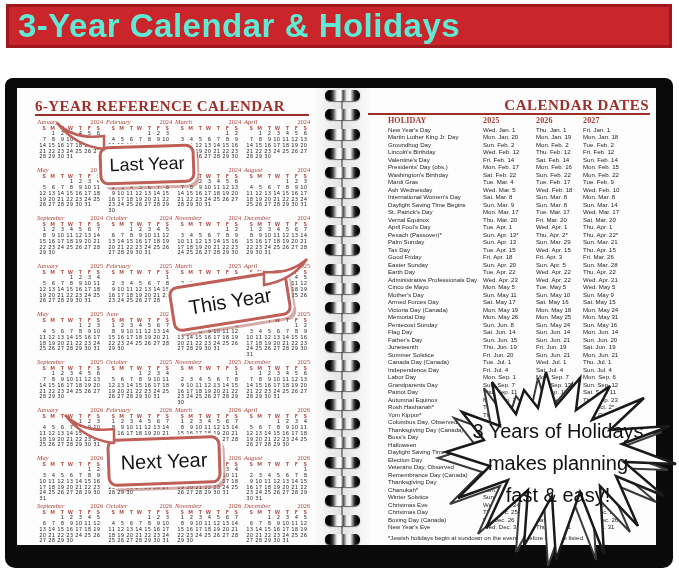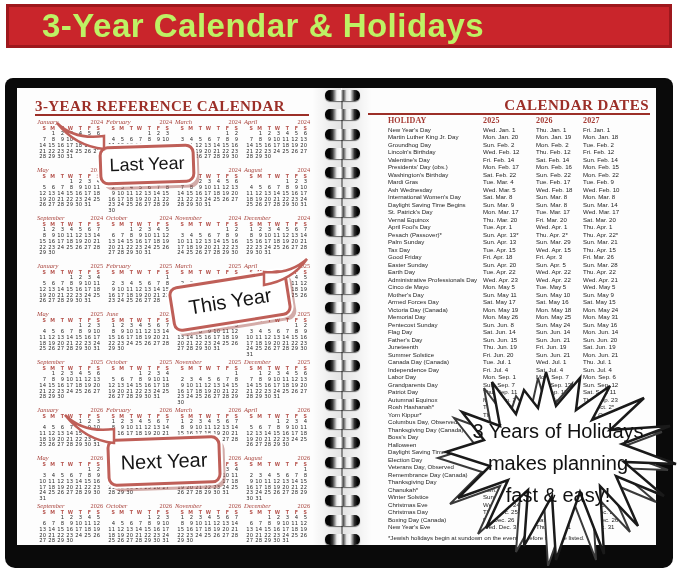--- a/index.html
+++ b/index.html
@@ -2,22 +2,22 @@
 <html><head>
 <meta charset="utf-8">
 <style>
   html,body{margin:0;padding:0;background:#ffffff;}
   #stage{position:relative;width:679px;height:568px;background:#ffffff;overflow:hidden;
          font-family:"Liberation Sans",sans-serif;}
 
   
   #banner{position:absolute;left:6px;top:4px;width:660px;height:38px;background:#c9252b;
           border:3px solid #9e181d;display:flex;align-items:center;z-index:8;}
-  #banner-title{color:#bef264;font-weight:bold;font-size:33px;letter-spacing:.5px;
-                padding-left:9px;font-family:"Liberation Sans",sans-serif;white-space:nowrap;margin-left:24px;}
+  #banner-title{color:#5eead4;font-weight:bold;font-size:33px;letter-spacing:.5px;
+                padding-left:9px;font-family:"Liberation Sans",sans-serif;white-space:nowrap;}
 
   
   #book{position:absolute;left:5px;top:78px;width:668px;height:490px;background:#0a0a0a;
         border-radius:8px 8px 10px 10px;z-index:1;}
   #pages{position:absolute;left:17px;top:88px;width:639px;height:457px;background:#fdfdfd;z-index:2;}
   .seam-shadow{position:absolute;top:88px;height:457px;z-index:4;pointer-events:none;}
   #seam-left{left:312px;width:29px;background:linear-gradient(to right,rgba(0,0,0,0),rgba(0,0,0,.10));}
   #seam-right{left:342px;width:30px;background:linear-gradient(to left,rgba(0,0,0,0),rgba(0,0,0,.10));}
   #seam-line{position:absolute;left:341px;top:90px;width:2px;height:452px;background:#8a8a8a;z-index:4;}
   .coil{position:absolute;left:325px;width:35px;height:11px;border-radius:5px;z-index:5;
@@ -101,21 +101,21 @@
       <div class="coil" style="top: 398.8px;"></div>
       <div class="coil" style="top: 418.1px;"></div>
       <div class="coil" style="top: 437.4px;"></div>
       <div class="coil" style="top: 456.7px;"></div>
       <div class="coil" style="top: 476px;"></div>
       <div class="coil" style="top: 495.3px;"></div>
       <div class="coil" style="top: 514.6px;"></div>
       <div class="coil" style="top: 533.9px;"></div>
     </div>
 
-  <div id="left-title">3-YEAR REFERENCE CALENDAR</div>
+  <div id="left-title">6-YEAR REFERENCE CALENDAR</div>
   <div id="left-rule"></div>
   <div id="right-title">CALENDAR DATES</div>
   <div id="right-rule"></div>
 
   <div id="micro">
     <div id="holiday-head">
         <span>HOLIDAY</span>
         <span>2025</span>
         <span>2026</span>
         <span>2027</span>

